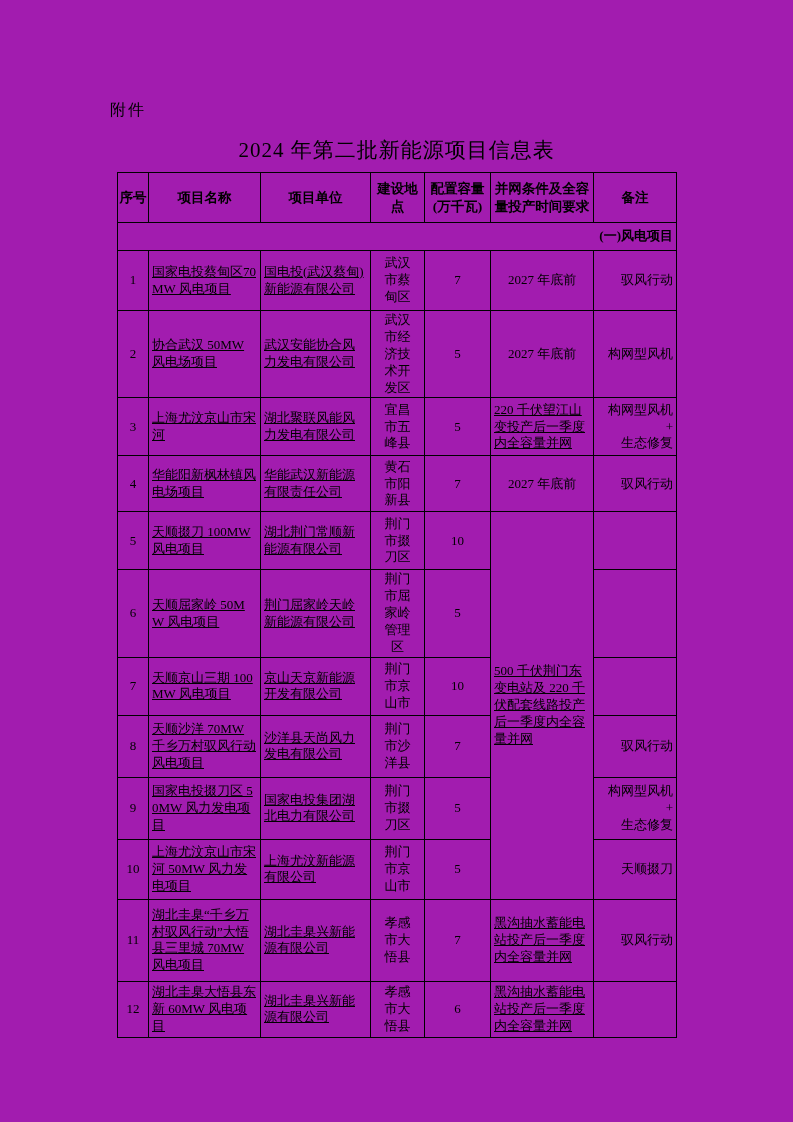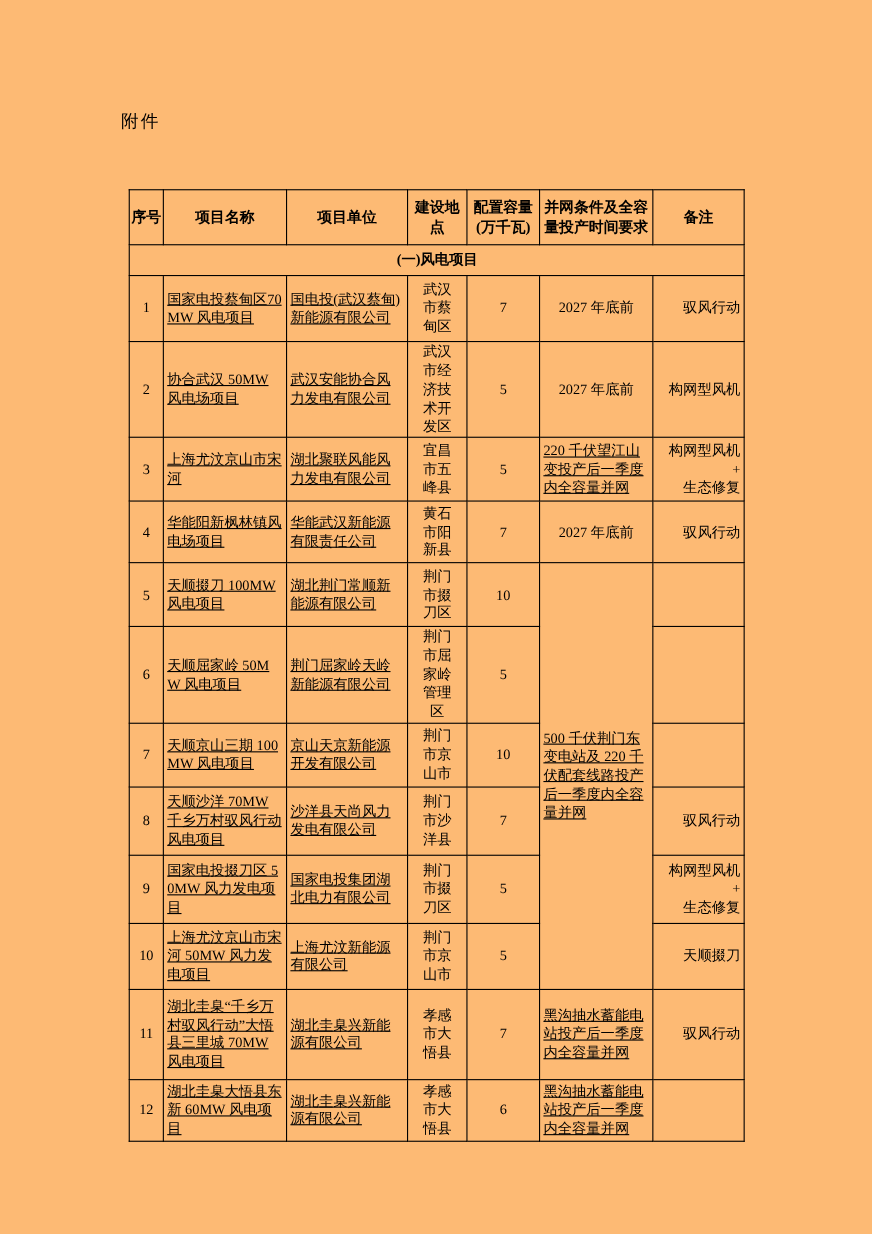--- a/index.html
+++ b/index.html
@@ -2,21 +2,21 @@
 <html><head>
 <meta charset="utf-8">
 <style>
   * { box-sizing: border-box; margin: 0; padding: 0; }
   html, body { background: #e8e8e8; }
   .page {
     position: relative;
     width: 793px;
     height: 1122px;
     margin: 0 auto;
-    background: #fdba74;
+    background: #a21caf;
     font-family: "Liberation Serif", serif;
     color: #000000;
   }
   .attachment {
     position: absolute;
     left: 110px;
     top: 100px;
     font-size: 16px;
     letter-spacing: 2px;
   }
@@ -48,36 +48,37 @@
     word-break: break-all;
   }
   .project-table th {
     font-weight: 700;
     text-align: center;
     font-size: 13.5px;
     padding: 1px 1px;
   }
   .section-cell {
     font-weight: 700;
-    text-align: center;
+    text-align: right;
     font-size: 13.5px;
     padding-left: 4px !important;
   }
   td.c { text-align: center; }
   td.l { text-align: left; text-decoration: underline; }
   td.loc { text-align: center; padding: 1px 8px !important; }
   td.pre { white-space: pre-line; text-align: right; }
 </style>
 </head>
 <body>
 
 <div class="page">
 
   <div class="attachment">附件</div>
 
+  <div class="doc-title">2024 年第二批新能源项目信息表</div>
 
   <table class="project-table">
     <colgroup>
       <col style="width:31px">
         <col style="width:112px">
         <col style="width:110px">
       <col style="width:54px">
         <col style="width:66px">
         <col style="width:103px">
         <col style="width:83px">

